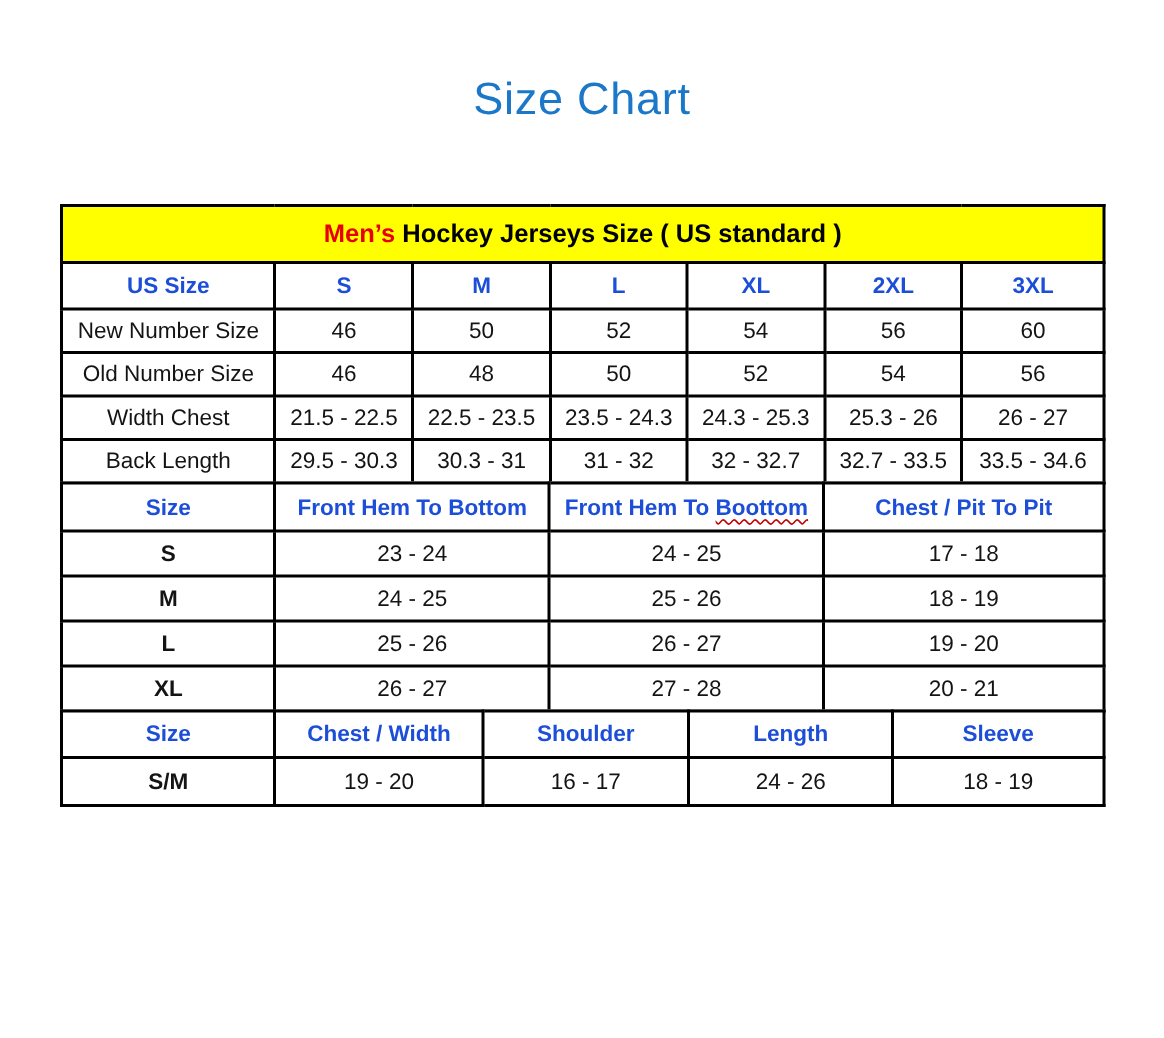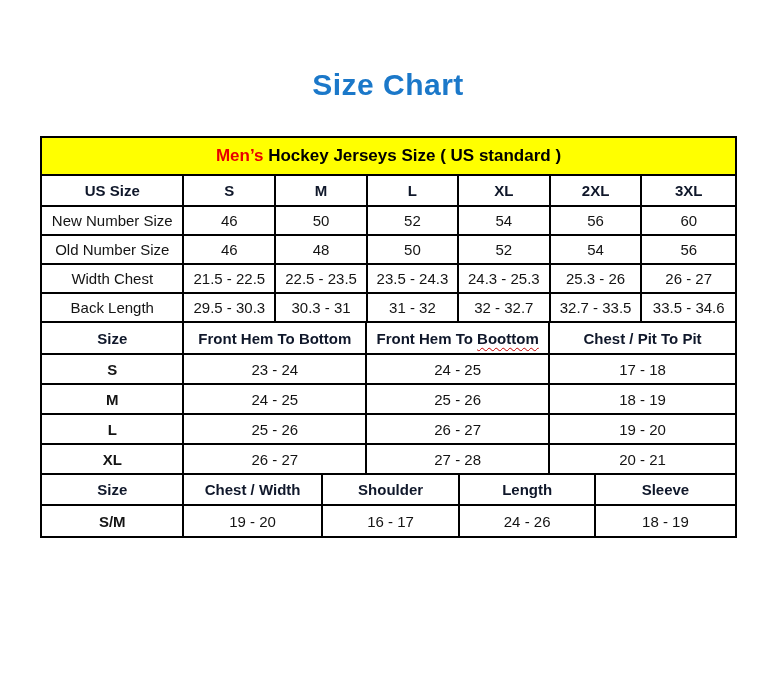--- a/index.html
+++ b/index.html
@@ -10,41 +10,41 @@
     --squiggle-red:#C00000;
   }
   html,body{margin:0;padding:0;}
   body{
     width:776px;height:692px;background:#ffffff;overflow:hidden;
     font-family:"Liberation Sans","DejaVu Sans",sans-serif;
     -webkit-font-smoothing:antialiased;
   }
   .page{position:relative;width:776px;height:692px;background:#ffffff;}
   .title{
-    margin:0;padding-top:66px;text-align:center;
-    font-size:30px;line-height:38px;font-weight:700;
+    margin:0;padding-top:48px;text-align:center;
+    font-size:30px;line-height:38px;font-weight:400;
     color:var(--title-blue,#1B78C9);letter-spacing:0.5px;
   }
   .sheet{position:absolute;left:40px;top:136px;width:697px;}
   table.sz{
     border-collapse:collapse;table-layout:fixed;width:697px;background:#ffffff;
   }
   .sheet table.sz + table.sz{margin-top:-2px;}
   table.sz td{
     border:2px solid var(--border-black,#000);
     text-align:center;vertical-align:middle;
     font-size:15px;color:#141414;padding:0 2px;
     overflow:hidden;white-space:nowrap;
   }
   tr.band td{
     background:var(--band-yellow,#FFFF00);
     font-weight:700;font-size:17px;height:36px;color:#000;
   }
   tr.band .hl{color:var(--section-red,#E80000);}
-  tr.head td{font-weight:700;height:29px;color:#0f172a;}
+  tr.head td{font-weight:700;height:29px;color:#1d4ed8;}
   td.blabel{font-weight:700;color:#000;}
   table.m-t tr.data td{height:27px;}
   table.w-t tr.head td{height:30px;}
   table.w-t tr.data td{height:28px;}
   table.y-t tr.band td{height:32px;}
   table.y-t tr.data td{height:30px;}
   .wavy{
     text-decoration-line:underline;
     text-decoration-style:wavy;
     text-decoration-color:var(--squiggle-red,#C00000);

